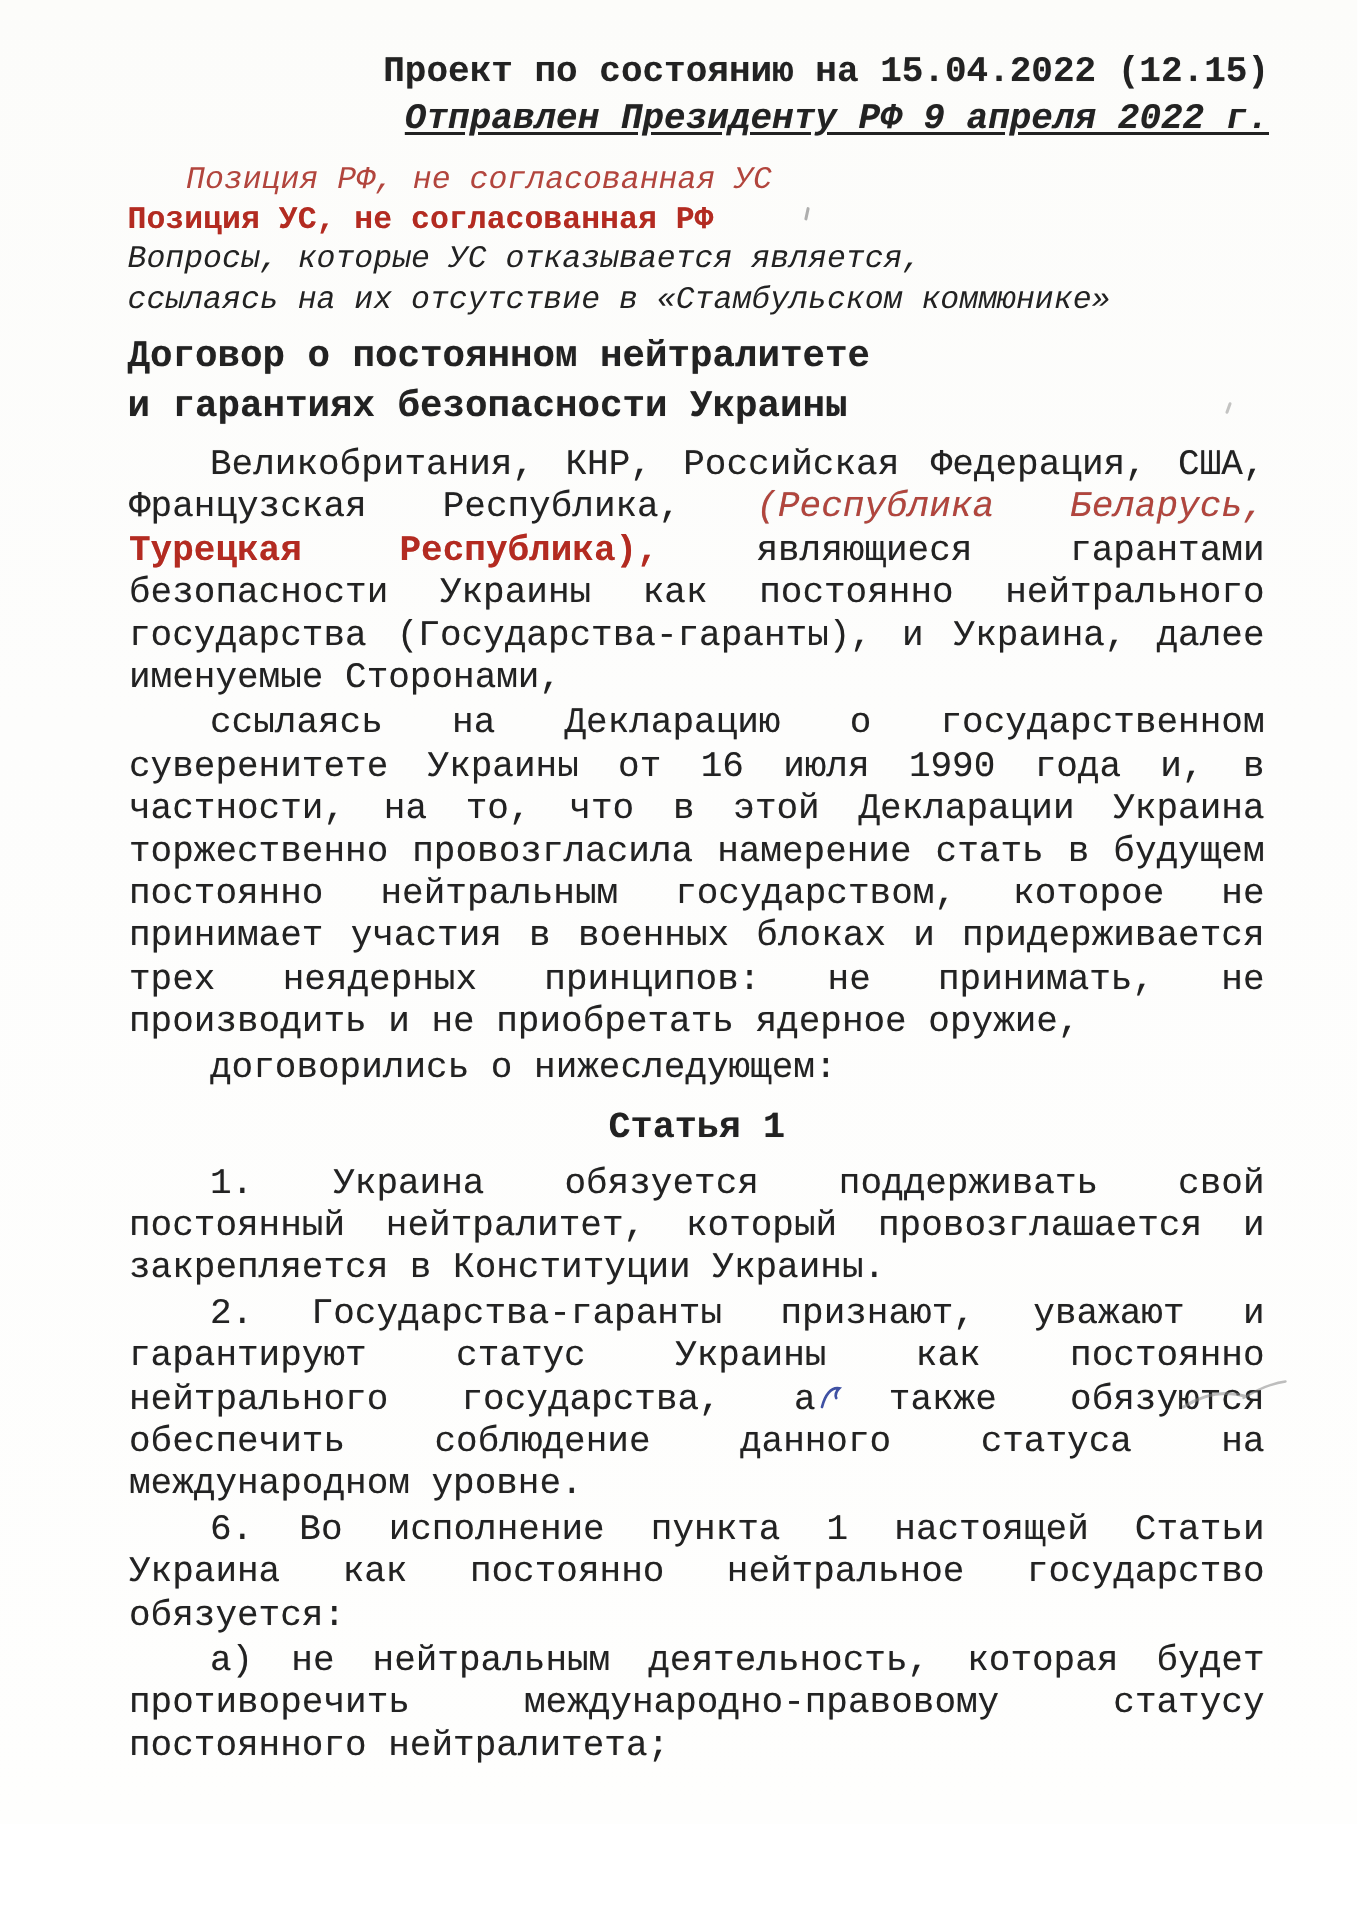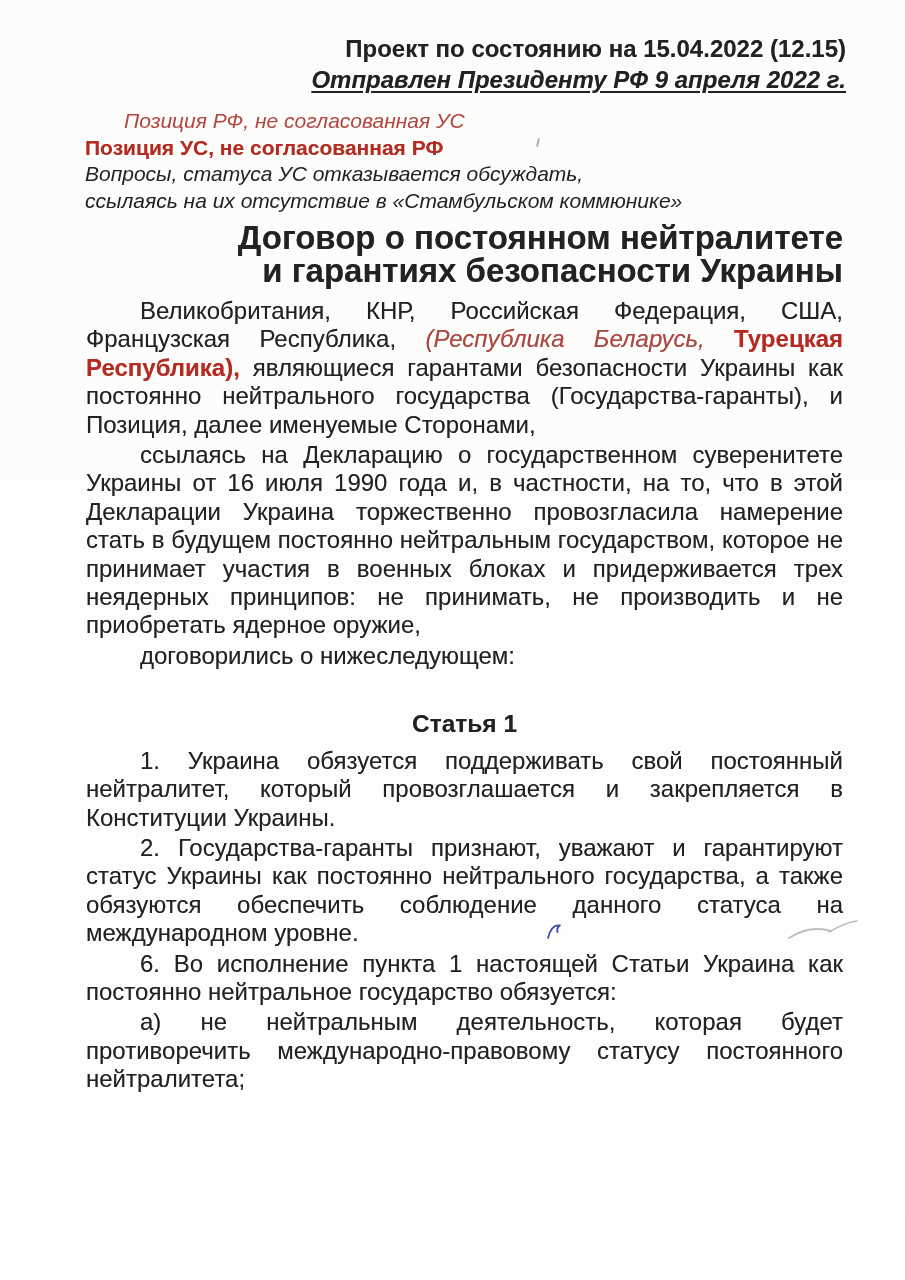--- a/index.html
+++ b/index.html
@@ -6,21 +6,21 @@
     margin: 0;
     padding: 0;
     background: #ffffff;
   }
   .page {
     position: relative;
     width: 905px;
     height: 1216px;
     overflow: hidden;
     background: linear-gradient(180deg, #fcfcfa 0%, #fdfdfc 40%, #fefefd 100%);
-    font-family: Liberation Sans, sans-serif;
+    font-family: Liberation Mono, monospace;
     color: var(--ink, #222);
   }
   
   .header-block {
     position: absolute;
     top: 33px;
     right: 59px;
     text-align: right;
     font-size: 24px;
     line-height: 31px;
@@ -55,43 +55,43 @@
   .legend-q {
     font-style: italic;
     color: var(--ink, #222);
   }
   
   .doc-title {
     position: absolute;
     top: 221px;
     left: 85px;
     width: 758px;
-    text-align: right;
-    font-size: 33px;
+    text-align: left;
+    font-size: 25px;
     line-height: 33px;
     font-weight: bold;
     text-shadow: 0 0 0.5px rgba(0,0,0,0.4);
   }
   
   .doc-body {
     position: absolute;
     top: 297px;
     left: 86px;
     width: 757px;
     font-size: 24px;
     line-height: 28.4px;
     text-align: justify;
     text-shadow: 0 0 0.45px rgba(0,0,0,0.35);
   }
   .doc-body p {
     margin: 0 0 2px 0;
     text-indent: 54px;
   }
   .article-heading {
-    margin: 40px 0 8px 0;
+    margin: 12px 0 8px 0;
     text-align: center;
     font-size: 24.5px;
     font-weight: bold;
   }
   .seg-red-italic {
     color: var(--red-italic, #b2453d);
     font-style: italic;
   }
   .seg-red-bold {
     color: var(--red-bold, #b32b21);
@@ -137,31 +137,31 @@
 <div class="page">
 
   <div class="header-block">
     <div class="header-draft">Проект по состоянию на 15.04.2022 (12.15)</div>
     <div class="header-sent">Отправлен Президенту РФ 9 апреля 2022 г.</div>
   </div>
 
   <div class="legend-block">
     <div class="legend-rf">Позиция РФ, не согласованная УС</div>
     <div class="legend-us">Позиция УС, не согласованная РФ</div>
-    <div class="legend-q">Вопросы, статуса УС отказывается обсуждать,</div>
+    <div class="legend-q">Вопросы, которые УС отказывается является,</div>
     <div class="legend-q">ссылаясь на их отсутствие в «Стамбульском коммюнике»</div>
   </div>
 
   <div class="doc-title">
     <div>Договор о постоянном нейтралитете</div>
     <div>и гарантиях безопасности Украины</div>
   </div>
 
   <div class="doc-body">
-    <p><span>Великобритания, КНР, Российская Федерация, США, Французская Республика, </span><span class="seg-red-italic">(Республика Беларусь, </span><span class="seg-red-bold">Турецкая Республика),</span><span> являющиеся гарантами безопасности Украины как постоянно нейтрального государства (Государства-гаранты), и Позиция, далее именуемые Сторонами,</span></p>
+    <p><span>Великобритания, КНР, Российская Федерация, США, Французская Республика, </span><span class="seg-red-italic">(Республика Беларусь, </span><span class="seg-red-bold">Турецкая Республика),</span><span> являющиеся гарантами безопасности Украины как постоянно нейтрального государства (Государства-гаранты), и Украина, далее именуемые Сторонами,</span></p>
     <p>ссылаясь на Декларацию о государственном суверенитете Украины от 16 июля 1990 года и, в частности, на то, что в этой Декларации Украина торжественно провозгласила намерение стать в будущем постоянно нейтральным государством, которое не принимает участия в военных блоках и придерживается трех неядерных принципов: не принимать, не производить и не приобретать ядерное оружие,</p>
     <p>договорились о нижеследующем:</p>
     <div class="article-heading">Статья 1</div>
     <p>1. Украина обязуется поддерживать свой постоянный нейтралитет, который провозглашается и закрепляется в Конституции Украины.</p>
     <p>2. Государства-гаранты признают, уважают и гарантируют статус Украины как постоянно нейтрального государства, а также обязуются обеспечить соблюдение данного статуса на международном уровне.</p>
     <p>6. Во исполнение пункта 1 настоящей Статьи Украина как постоянно нейтральное государство обязуется:</p>
     <p>а) не нейтральным деятельность, которая будет противоречить международно-правовому статусу постоянного нейтралитета;</p>
   </div>
 
   <svg class="pen-mark" width="18" height="20" viewBox="0 0 18 20">

